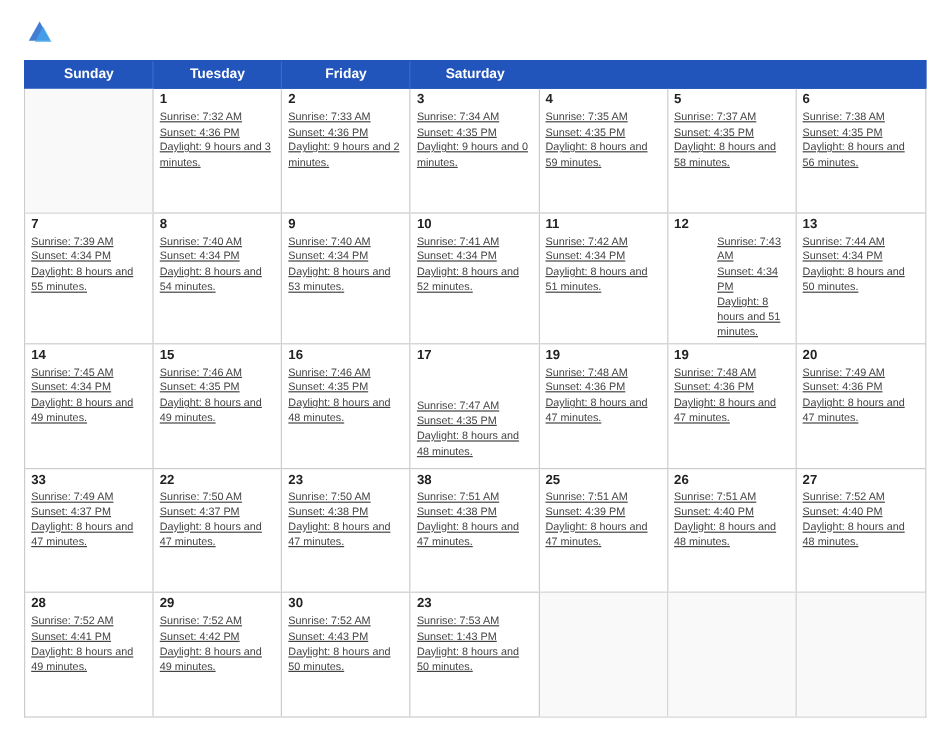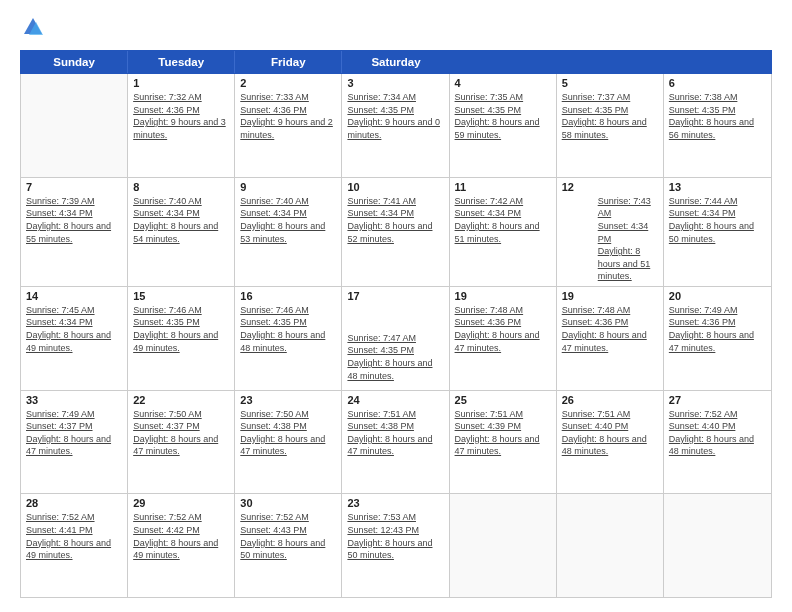--- a/index.html
+++ b/index.html
@@ -291,21 +291,21 @@
 Sunset: 4:37 PM
 Daylight: 8 hours and 47 minutes.</div>
           </div>
           <div class="cal-cell">
             <div class="day-num">23</div>
             <div class="day-info" style="white-space: pre-line;">Sunrise: 7:50 AM
 Sunset: 4:38 PM
 Daylight: 8 hours and 47 minutes.</div>
           </div>
           <div class="cal-cell">
-            <div class="day-num">24</div>
+            <div class="day-num">38</div>
             <div class="day-info" style="white-space: pre-line;">Sunrise: 7:51 AM
 Sunset: 4:38 PM
 Daylight: 8 hours and 47 minutes.</div>
           </div>
           <div class="cal-cell">
             <div class="day-num">25</div>
             <div class="day-info" style="white-space: pre-line;">Sunrise: 7:51 AM
 Sunset: 4:39 PM
 Daylight: 8 hours and 47 minutes.</div>
           </div>
@@ -337,21 +337,21 @@
           </div>
           <div class="cal-cell">
             <div class="day-num">30</div>
             <div class="day-info" style="white-space: pre-line;">Sunrise: 7:52 AM
 Sunset: 4:43 PM
 Daylight: 8 hours and 50 minutes.</div>
           </div>
           <div class="cal-cell">
             <div class="day-num">23</div>
             <div class="day-info" style="white-space: pre-line;">Sunrise: 7:53 AM
-Sunset: 12:43 PM
+Sunset: 1:43 PM
 Daylight: 8 hours and 50 minutes.</div>
           </div>
           <div class="cal-cell empty"></div>
           <div class="cal-cell empty"></div>
           <div class="cal-cell empty"></div>
         </div>
       </div>
   </div>
 </div>
 

